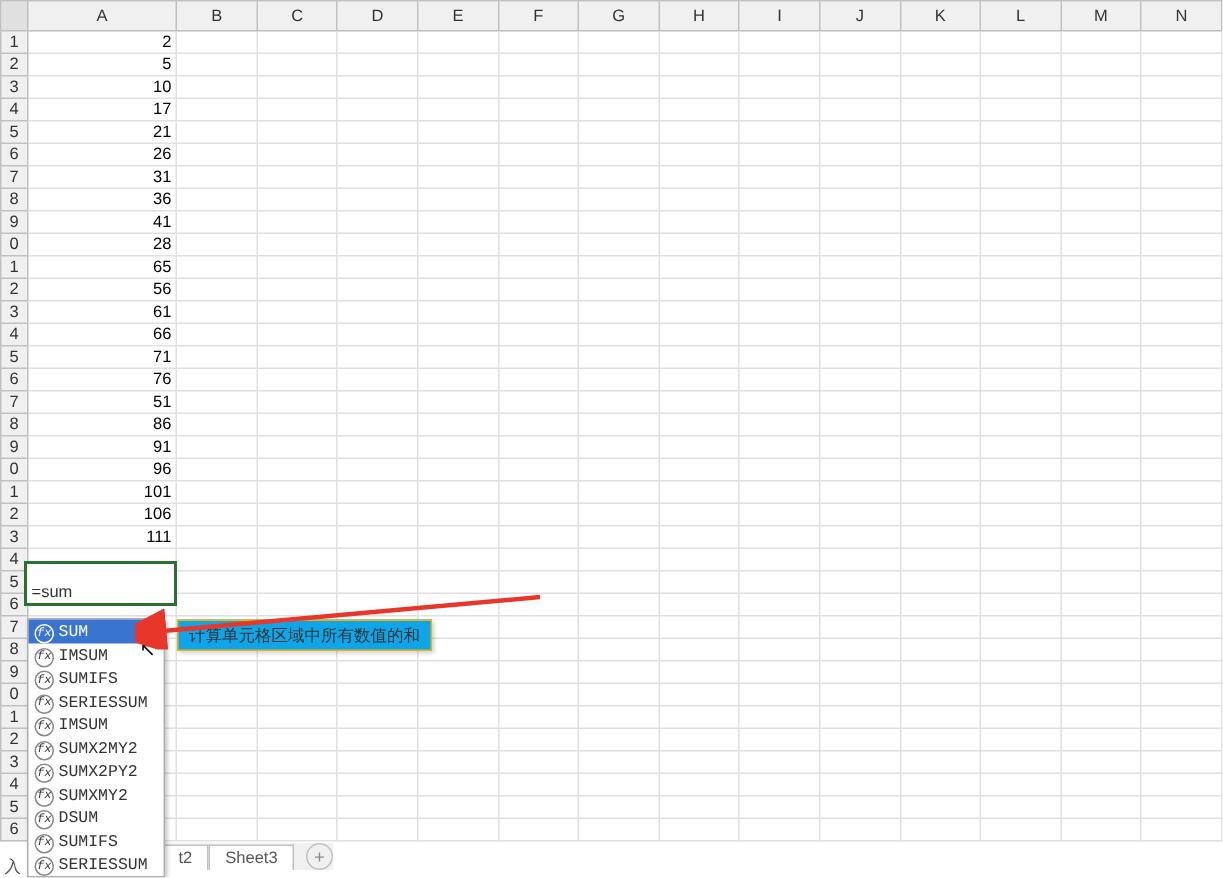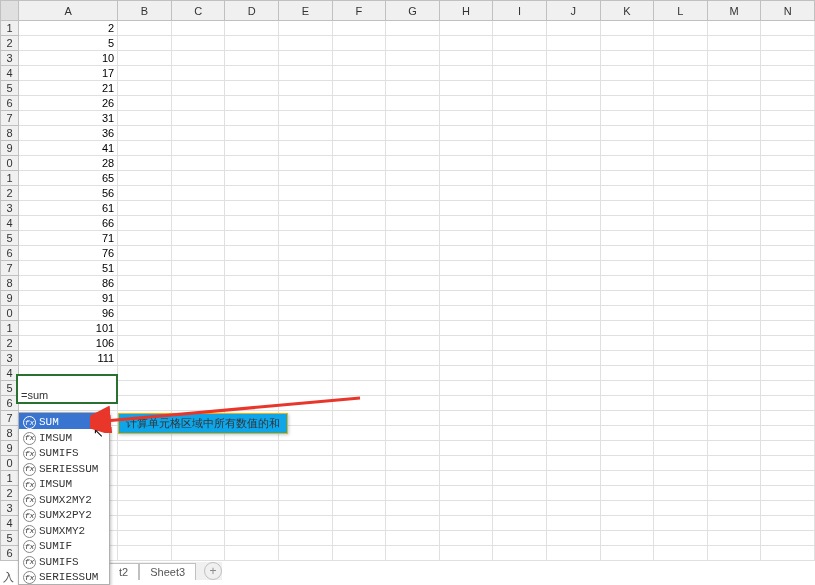--- a/index.html
+++ b/index.html
@@ -858,21 +858,21 @@
     <div class="autocomplete-item">
       <span class="fx-icon">fx</span>
       <span>SUMX2PY2</span>
     </div>
     <div class="autocomplete-item">
       <span class="fx-icon">fx</span>
       <span>SUMXMY2</span>
     </div>
     <div class="autocomplete-item">
       <span class="fx-icon">fx</span>
-      <span>SUMIF</span>
+      <span>DSUM</span>
     </div>
     <div class="autocomplete-item">
       <span class="fx-icon">fx</span>
       <span>SUMIFS</span>
     </div>
     <div class="autocomplete-item">
       <span class="fx-icon">fx</span>
       <span>SERIESSUM</span>
     </div>
   </div>

